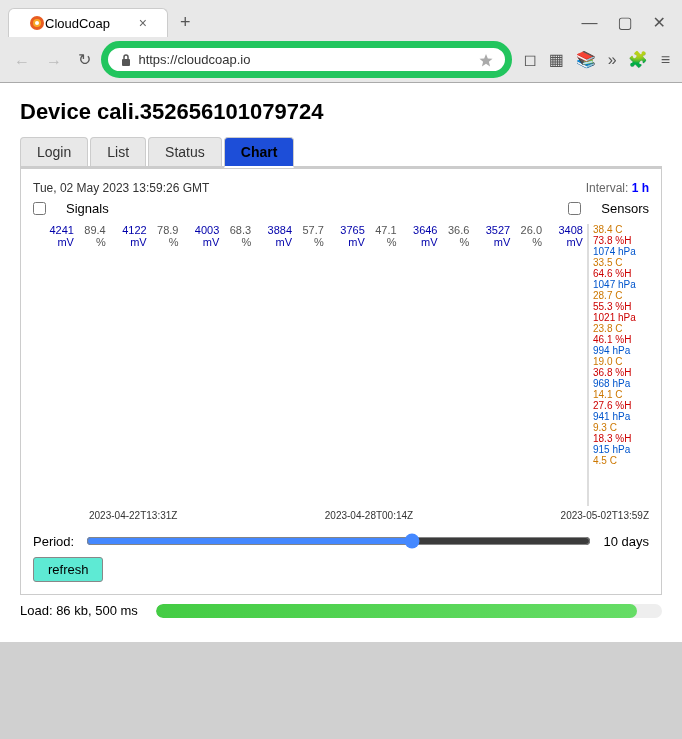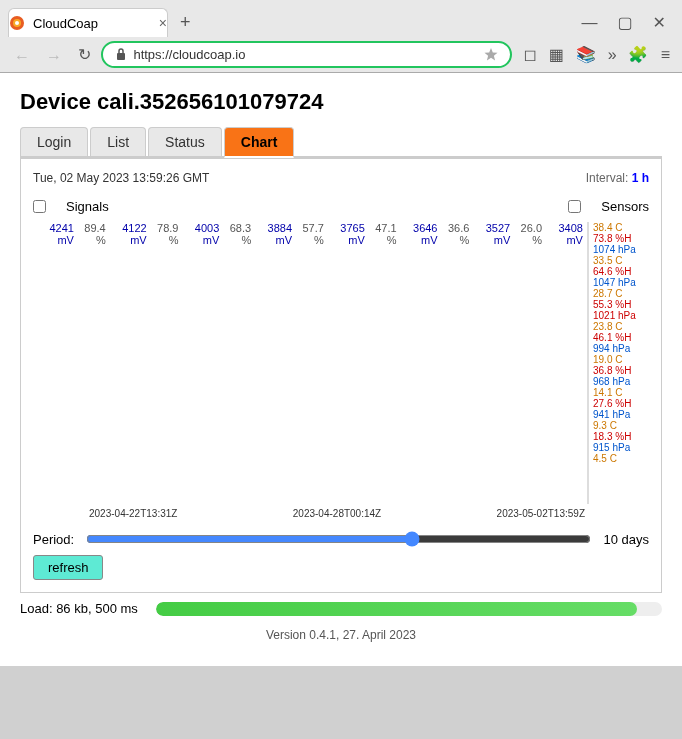--- a/index.html
+++ b/index.html
@@ -1,60 +1,60 @@
 <!DOCTYPE html>
 <html><head>
   <meta charset="utf-8">
   <style>
     * { box-sizing: border-box; margin: 0; padding: 0; }
     body { font-family: Arial, sans-serif; background: #d0d0d0; font-size: 14px; }
 
     
     .browser-chrome { background: #e8e8e8; border-bottom: 1px solid #aaa; }
     .browser-titlebar { display: flex; align-items: center; padding: 8px 8px 0 8px; gap: 4px; }
-    .browser-tab { display: flex; align-items: center; background: #fff; border: 1px solid #ccc; border-bottom: none; border-radius: 6px 6px 0 0; padding: 6px 0; gap: 8px; font-size: 13px; min-width: 160px; }
+    .browser-tab { display: flex; align-items: center; background: #fff; border: 1px solid #ccc; border-bottom: none; border-radius: 6px 6px 0 0; padding: 6px 20px; font-size: 13px; min-width: 160px; }
     .browser-tab-favicon { width: 16px; height: 16px; }
     .browser-tab-title { flex: 1; }
     .browser-tab-close { cursor: pointer; color: #666; font-size: 14px; }
     .browser-new-tab { background: none; border: none; font-size: 18px; cursor: pointer; color: #555; padding: 4px 8px; }
     .browser-tab-menu { margin-left: auto; color: #555; cursor: pointer; font-size: 16px; padding: 4px 8px; }
     .browser-controls-row { display: flex; align-items: center; padding: 4px 8px; gap: 4px; background: #e8e8e8; }
     .browser-nav-btn { background: none; border: none; cursor: pointer; color: #555; font-size: 16px; padding: 4px 6px; border-radius: 4px; }
     .browser-nav-btn.disabled { color: #bbb; cursor: default; }
-    .browser-addressbar { flex: 1; display: flex; background: #fff; border: 2px solid #22c55e; border-radius: 20px; padding: 4px 12px; gap: 6px; font-size: 13px; }
+    .browser-addressbar { flex: 1; display: flex; align-items: center; background: #fff; border: 7px solid #22c55e; border-radius: 20px; padding: 4px 12px; gap: 6px; font-size: 13px; }
     .browser-addressbar-url { flex: 1; color: #333; }
     .browser-toolbar-icons { display: flex; gap: 4px; margin-left: 4px; }
     .browser-icon-btn { background: none; border: none; cursor: pointer; color: #555; font-size: 16px; padding: 4px; border-radius: 4px; }
 
     
     .page-content { background: #fff; padding: 16px 20px; }
     .page-title { font-size: 22px; font-weight: bold; margin-bottom: 12px; color: #000; }
 
     
     .tabs { display: flex; gap: 0; border-bottom: 2px solid #ccc; margin-bottom: 0; }
     .tab { padding: 6px 16px; border: 1px solid #ccc; border-bottom: none; background: #e8e8e8; cursor: pointer; font-size: 14px; color: #333; border-radius: 4px 4px 0 0; margin-right: 2px; }
-    .tab.active { background: #f97316; border-bottom: 2px solid #fff; margin-bottom: -2px; font-weight: bold; color: #000; }
+    .tab.active { background: #1d4ed8; border-bottom: 2px solid #fff; margin-bottom: -2px; font-weight: bold; color: #000; }
 
     
     .chart-panel { border: 1px solid #ccc; padding: 12px; margin-top: 0; background: #fff; }
-    .chart-header { display: flex; justify-content: space-between; align-items: flex-start; margin-bottom: 14px; font-size: 12px; color: #333; gap: 27px; }
+    .chart-header { display: flex; justify-content: space-between; align-items: flex-start; margin-bottom: 6px; font-size: 12px; color: #333; gap: 27px; }
     .interval-label { color: #666; }
     .interval-value { color: #00f; font-weight: bold; }
     .checkboxes-row { display: flex; justify-content: space-between; margin-bottom: 8px; }
     .checkbox-group { display: flex; align-items: center; gap: 20px; font-size: 13px; }
     .checkbox-group input { width: 13px; height: 13px; }
 
     
     .chart-area { position: relative; display: flex; }
     .chart-y-left { display: flex; justify-content: space-between; font-size: 11px; color: #00a; padding-right: 4px; min-width: 52px; text-align: right; }
     .chart-y-left span:nth-child(even) { color: #00a; }
     .chart-center { flex: 1; position: relative; border: 1px solid #ddd; overflow: hidden; }
     .chart-svg { width: 100%; height: 280px; display: block; }
     .chart-y-right { display: flex; flex-direction: column; justify-content: flex-start; font-size: 11px; padding-left: 4px; min-width: 60px; }
-    .chart-x-labels { display: flex; justify-content: space-between; font-size: 10px; color: #333; margin-top: 4px; margin-left: 56px; margin-right: 64px; }
+    .chart-x-labels { display: flex; justify-content: space-between; font-size: 10px; color: #333; margin-top: 4px; margin-left: 56px; }
 
     
     .period-row { display: flex; align-items: center; gap: 12px; margin-top: 12px; font-size: 13px; }
     .period-slider { flex: 1; accent-color: #4488ff; }
     .refresh-btn { border: 1px solid #888; background: #5eead4; padding: 4px 14px; cursor: pointer; border-radius: 3px; font-size: 13px; margin-top: 8px; }
 
     
     .load-row { display: flex; align-items: flex-end; gap: 18px; padding: 8px 0; font-size: 13px; }
     .load-bar-container { flex: 1; height: 14px; background: #eee; border-radius: 7px; overflow: hidden; }
     .load-bar { height: 100%; background: linear-gradient(90deg, #44cc44, #66dd66); border-radius: 7px; }
@@ -240,16 +240,13 @@
     <button class="refresh-btn">refresh</button>
   </div>
 
   <div class="load-row">
     <span>Load: 86 kb, 500 ms</span>
     <div class="load-bar-container">
       <div class="load-bar" style="width:95%"></div>
     </div>
   </div>
 
-  <div class="footer">
-    <span>Version 0.4.1, 27. April 2023</span>
-  </div>
 </div>
 
 </body></html>

